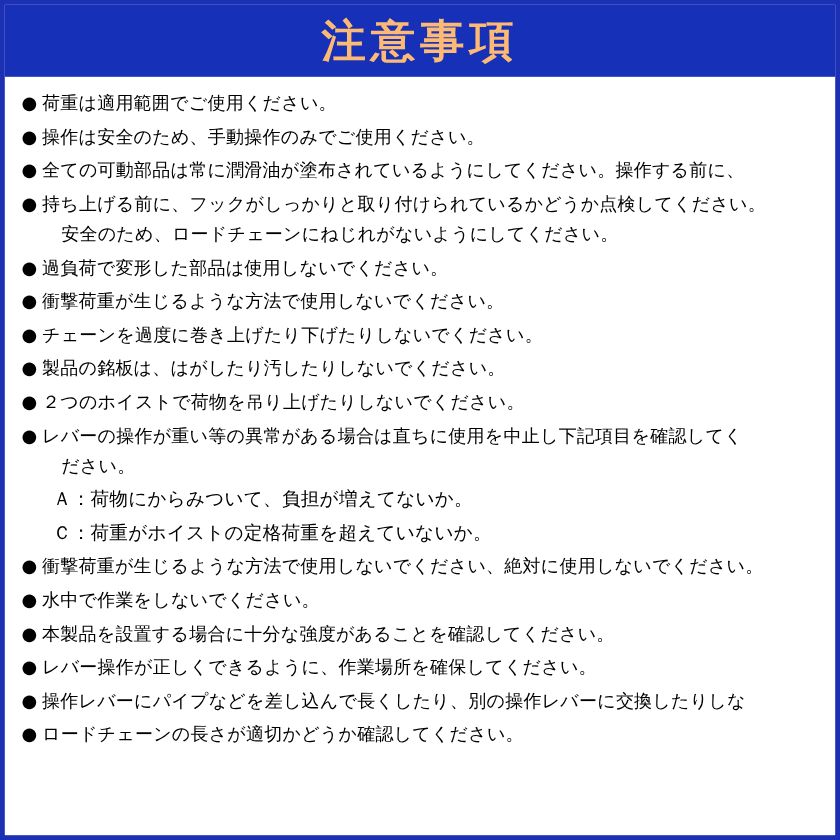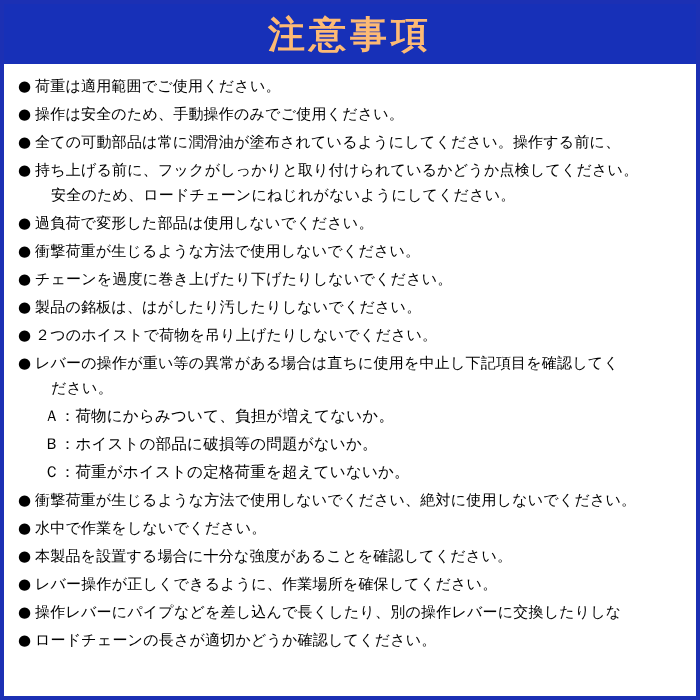--- a/index.html
+++ b/index.html
@@ -129,23 +129,20 @@
       <span class="text">
         <span>レバーの操作が重い等の異常がある場合は直ちに使用を中止し下記項目を確認してく</span>
         <span class="line2">ださい。</span>
       </span>
     </div>
 
     <div class="subitem">
       <span class="text">Ａ：荷物にからみついて、負担が増えてないか。</span>
     </div>
     <div class="subitem">
-      <span class="text">Ｂ：ホイストの部品に破損等の問題がないか。</span>
-    </div>
-    <div class="subitem">
       <span class="text">Ｃ：荷重がホイストの定格荷重を超えていないか。</span>
     </div>
 
     <div class="item">
       <span class="bullet">●</span>
       <span class="text">衝撃荷重が生じるような方法で使用しないでください、絶対に使用しないでください。</span>
     </div>
     <div class="item">
       <span class="bullet">●</span>
       <span class="text">水中で作業をしないでください。</span>

